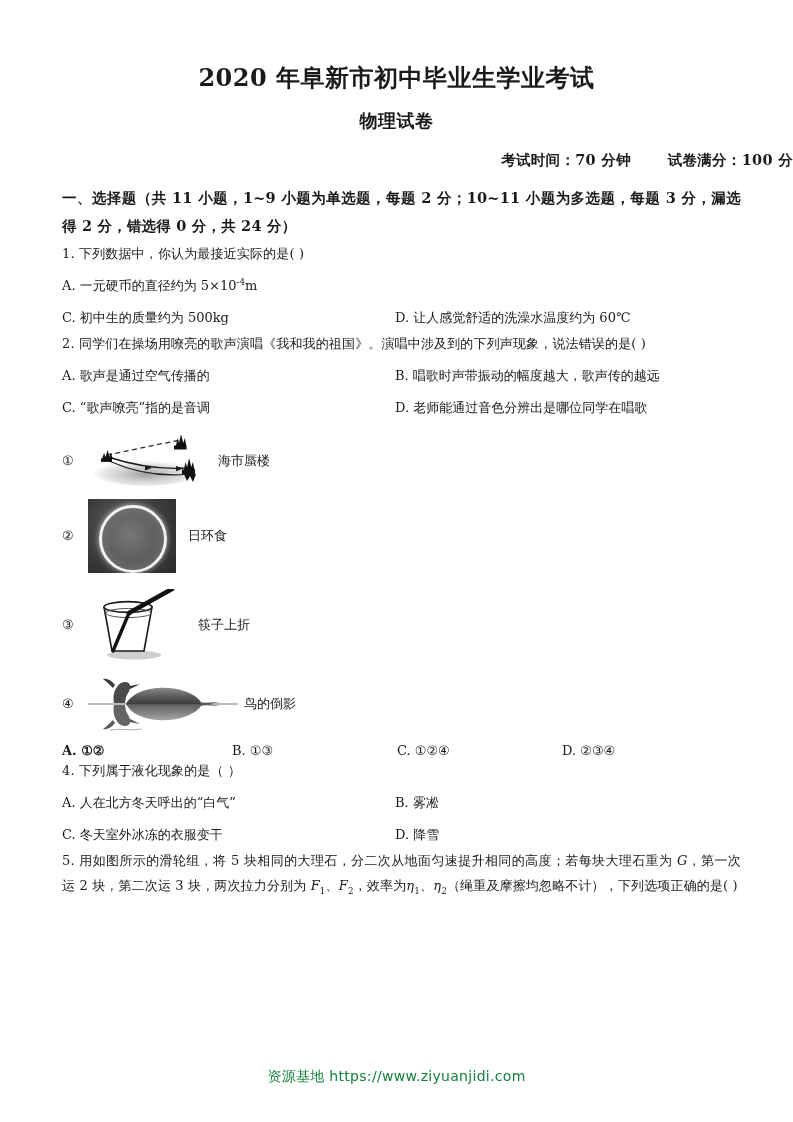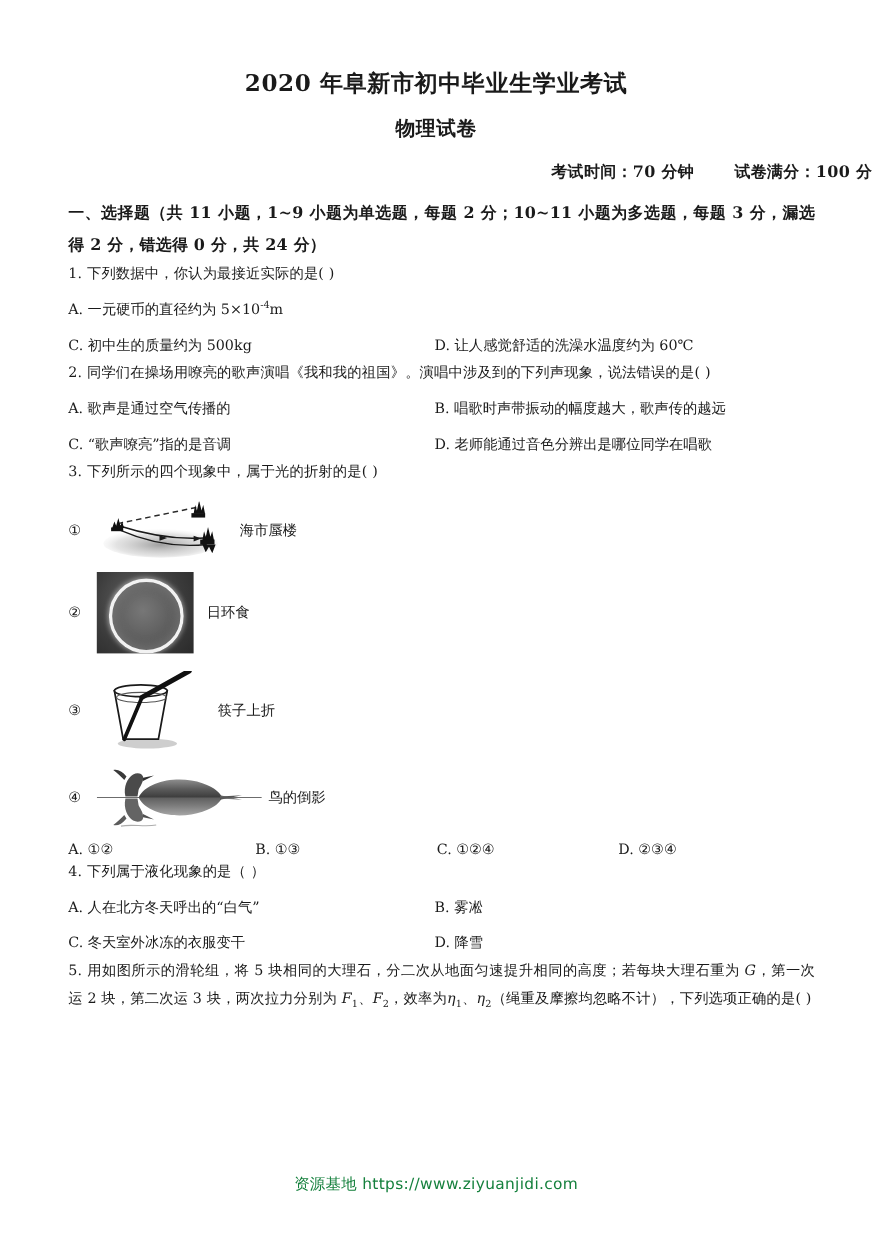--- a/index.html
+++ b/index.html
@@ -19,21 +19,21 @@
     position: absolute;
     left: 0; top: 0;
     width: 793px;
     height: 1122px;
     padding: 0;
   }
 
   
   .doc-title {
     text-align: center;
-    font-size: 21px;
+    font-size: 24px;
     font-weight: bold;
     letter-spacing: 0.5px;
     margin-top: 62px;
     line-height: 1.3;
     font-family: "DejaVu Serif", "Liberation Serif", serif;
   }
   .doc-subtitle {
     text-align: center;
     font-size: 18px;
     font-weight: bold;
@@ -82,21 +82,21 @@
   .opt-l { width: 333px; flex: 0 0 333px; }
   .opt-r { flex: 1 1 auto; }
 
   
   .opts-4 {
     display: flex;
     font-size: 13px;
     margin-top: 10px;
   }
   .opts-4 > div { flex: 0 0 auto; }
-  .o4a { width: 170px; }
+  .o4a { width: 170px; font-weight: bold; }
   .o4b { width: 165px; }
   .o4c { width: 165px; }
 
   sup { font-size: 0.68em; vertical-align: super; line-height: 0; }
   sub { font-size: 0.68em; vertical-align: sub; line-height: 0; }
   .it { font-style: italic; font-family: "DejaVu Serif", "Liberation Serif", serif; }
 
   
   .figlist { margin-top: 6px; position: relative; }
   .figrow {
@@ -198,24 +198,20 @@
           <div class="opt-r">B. 唱歌时声带振动的幅度越大，歌声传的越远</div>
         </div>
         <div class="optrow">
           <div class="opt-l">C. “歌声嘹亮”指的是音调</div>
           <div class="opt-r">D. 老师能通过音色分辨出是哪位同学在唱歌</div>
         </div>
       </div>
     </div>
 
     <div>
-      <div class="qstem">
-        <span>3.</span>
-        <span>下列所示的四个现象中，属于光的折射的是(          )</span>
-      </div>
 
       <div class="figlist">
 
         <div class="figrow" style="margin-top:14px;">
           <div class="fignum">①</div>
           <div class="fig-mirage">
             <svg width="118" height="52" viewBox="0 0 118 52">
               <defs>
                 <radialGradient id="grndg" cx="50%" cy="55%" r="60%">
                   <stop offset="0%" stop-color="#8e8e8e" stop-opacity="0.85"></stop>

